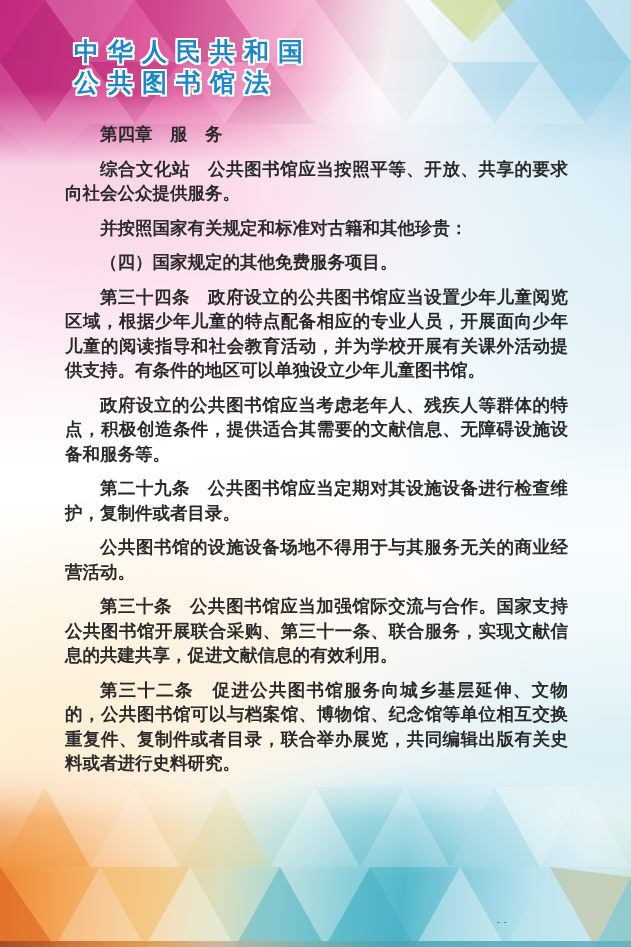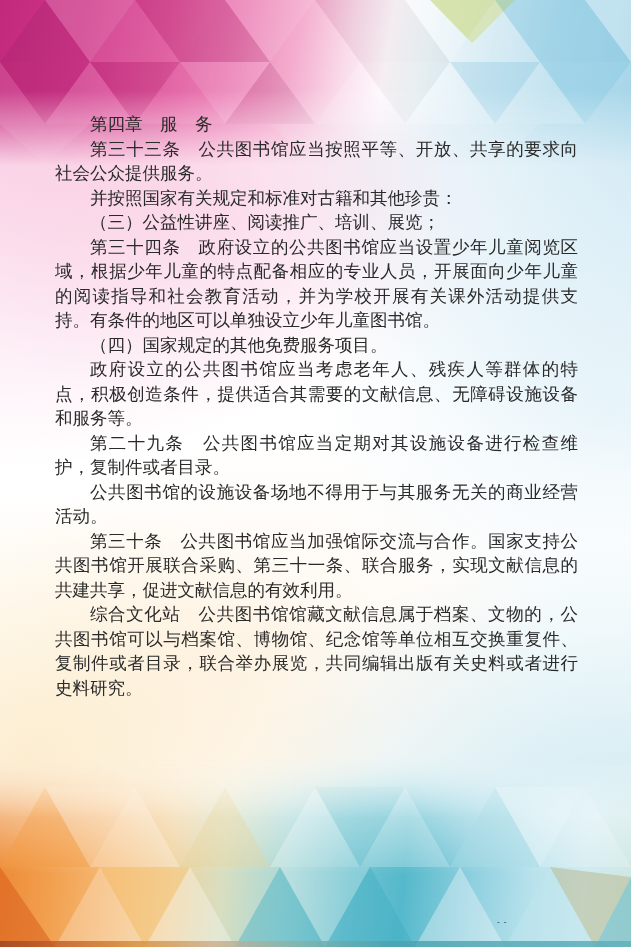--- a/index.html
+++ b/index.html
@@ -70,26 +70,27 @@
       -2px 0 0 #fff, 2px 0 0 #fff, 0 -2px 0 #fff, 0 2px 0 #fff,
       0 4px 7px rgba(150,40,100,.35);
   }
 
   
   .content {
     position:absolute; left:55px; top:112px; width:523px; z-index:5;
     color:#2a2a2a;
   }
   .content p {
-    margin:0;
+    margin:10px;
     font-size:17.5px;
     line-height:24.5px;
     text-indent:2em;
     text-align:justify;
     text-justify:inter-ideograph;
+    font-weight:bold;
   }
 
   .page-mark {
     position:absolute; left:496px; top:918px; z-index:5;
     font-size:8px; letter-spacing:2px; color:#3a4a50;
     font-family:"DejaVu Sans Mono",monospace;
   }
 </style>
 </head>
 <body>
@@ -157,30 +158,33 @@
       <polygon points="325,190 370,110 415,190" fill="#3fadc2" opacity=".40"></polygon>
       <polygon points="415,190 460,110 505,190" fill="#ffffff" opacity=".35"></polygon>
       <polygon points="505,190 550,110 595,190" fill="#bfe6ee" opacity=".50"></polygon>
       <polygon points="550,110 595,190 631,120" fill="#b9b27e" opacity=".45"></polygon>
       <polygon points="595,190 631,120 631,190" fill="#49a9b4" opacity=".45"></polygon>
     </svg>
   </div>
 
   <div class="bottom-strip"></div>
 
+  <div class="doc-title">
+    <div>中华人民共和国</div>
+    <div>公共图书馆法</div>
+  </div>
 
   <div class="content">
     <p>第四章　服　务</p>
-    <p>第三十三条　公共图书馆应当按照平等、开放、共享的要求向社会公众提供服务。</p>
+    <p>综合文化站　公共图书馆应当按照平等、开放、共享的要求向社会公众提供服务。</p>
     <p>并按照国家有关规定和标准对古籍和其他珍贵：</p>
-    <p>（三）公益性讲座、阅读推广、培训、展览；</p>
+    <p>（四）国家规定的其他免费服务项目。</p>
     <p>第三十四条　政府设立的公共图书馆应当设置少年儿童阅览区域，根据少年儿童的特点配备相应的专业人员，开展面向少年儿童的阅读指导和社会教育活动，并为学校开展有关课外活动提供支持。有条件的地区可以单独设立少年儿童图书馆。</p>
-    <p>（四）国家规定的其他免费服务项目。</p>
     <p>政府设立的公共图书馆应当考虑老年人、残疾人等群体的特点，积极创造条件，提供适合其需要的文献信息、无障碍设施设备和服务等。</p>
     <p>第二十九条　公共图书馆应当定期对其设施设备进行检查维护，复制件或者目录。</p>
     <p>公共图书馆的设施设备场地不得用于与其服务无关的商业经营活动。</p>
     <p>第三十条　公共图书馆应当加强馆际交流与合作。国家支持公共图书馆开展联合采购、第三十一条、联合服务，实现文献信息的共建共享，促进文献信息的有效利用。</p>
-    <p>综合文化站　公共图书馆馆藏文献信息属于档案、文物的，公共图书馆可以与档案馆、博物馆、纪念馆等单位相互交换重复件、复制件或者目录，联合举办展览，共同编辑出版有关史料或者进行史料研究。</p>
+    <p>第三十二条　促进公共图书馆服务向城乡基层延伸、文物的，公共图书馆可以与档案馆、博物馆、纪念馆等单位相互交换重复件、复制件或者目录，联合举办展览，共同编辑出版有关史料或者进行史料研究。</p>
   </div>
 
   <div class="page-mark">--</div>
 
 </div>
 
 </body></html>

